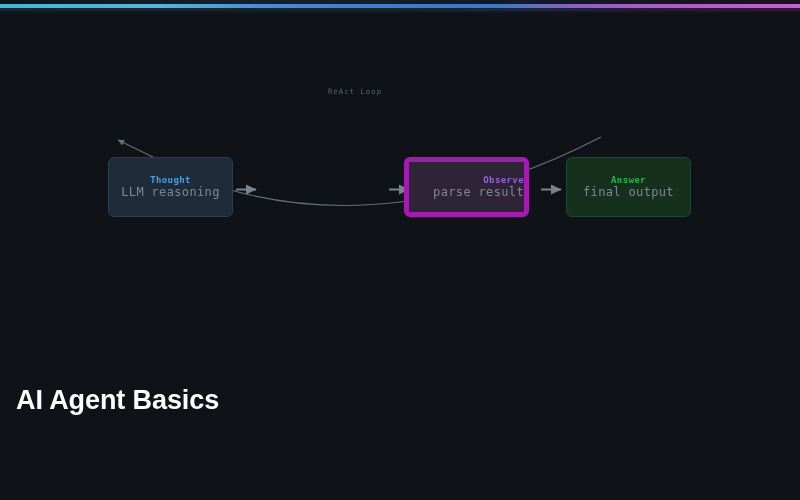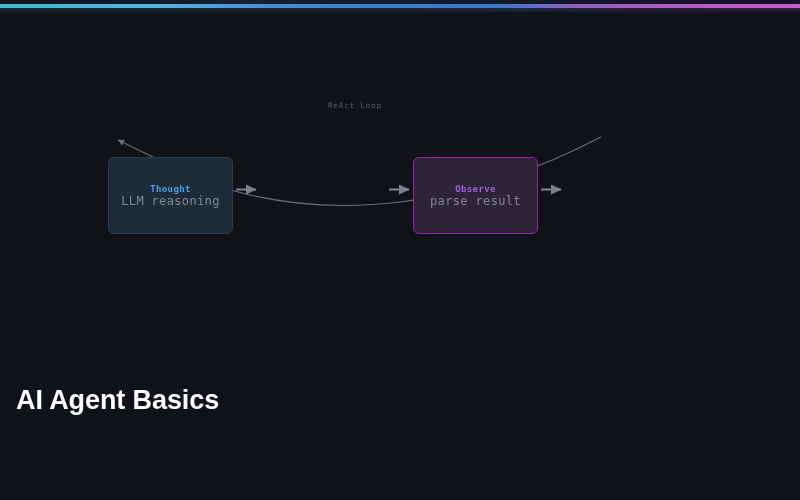--- a/index.html
+++ b/index.html
@@ -29,44 +29,44 @@
     opacity:.95;
   }
   .topbar-dark {
     position:absolute; left:0; top:11px; width:800px; height:2px;
     background:linear-gradient(90deg,#101720 0%, #101a26 55%, #1a1222 100%);
   }
 
   
   #diagram { position:absolute; left:0; top:0; width:800px; height:300px; }
   .loop-label {
-    position:absolute; top:101px; left:0; width:710px; text-align:center;
+    position:absolute; top:87px; left:0; width:710px; text-align:center;
     font-family:"DejaVu Sans Mono","Liberation Mono",monospace;
     font-size:7.5px; letter-spacing:.9px; color:#59616e;
   }
   svg.arrows { position:absolute; left:0; top:0; width:800px; height:300px; overflow:visible; }
 
   .node {
-    position:absolute; width:125px; height:77px; border-radius:6px;
+    position:absolute; width:125px; height:60px; border-radius:6px;
     display:flex; flex-direction:column; align-items:center;
     justify-content:center; 
   }
   .node .nlabel {
     font-family:"DejaVu Sans Mono","Liberation Mono",monospace;
     font-size:9px; font-weight:bold; letter-spacing:.4px;
   }
   .node .nsub {
     font-family:"DejaVu Sans Mono","Liberation Mono",monospace;
     font-size:12px; letter-spacing:.35px; color:#7e8794;
   }
   .node.thought { left:108px; top:157px; background:#1e2c3a; border:1px solid #2b3d4e; }
   .node.thought .nlabel { color:#4a9eea; }
   .node.action  { left:261px; top:157px; background:#16243a; border:1px solid #24344e; }
   .node.action  .nlabel { color:#2f7fe0; }
-  .node.observe { left:413px; top:157px; background:#2d2438; border:1px solid #a21caf; }
+  .node.observe { left:404px; top:157px; background:#2d2438; border:5px solid #a21caf;align-items:flex-end; }
   .node.observe .nlabel { color:#9a5fd8; }
   .node.answer  { left:566px; top:157px; background:#16301e; border:1px solid #23452d; }
   .node.answer  .nlabel { color:#28b24a; }
 
   
   #textblock { position:absolute; left:16px; top:380px; width:800px; }
   .title {
     font-size:27px; font-weight:bold; color:#fdfdfd;
     letter-spacing:-.1px; line-height:40px;
   }
@@ -110,20 +110,24 @@
       <div class="nlabel">Thought</div>
       <div class="nsub">LLM reasoning</div>
     </div>
 
 
     <div class="node observe">
       <div class="nlabel">Observe</div>
       <div class="nsub">parse result</div>
     </div>
 
+    <div class="node answer">
+      <div class="nlabel">Answer</div>
+      <div class="nsub">final output</div>
+    </div>
 
   </div>
 
   <div id="textblock">
     <div class="title">AI Agent Basics</div>
   </div>
 
 </div>
 
 </body></html>

